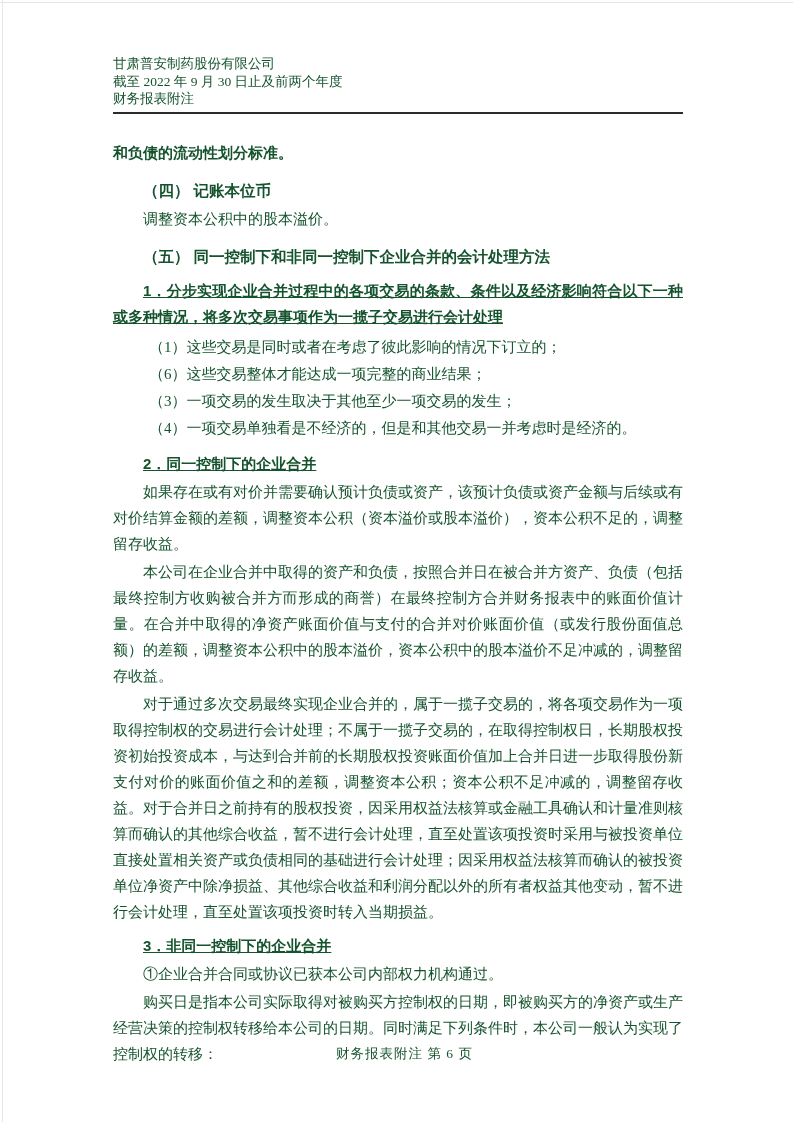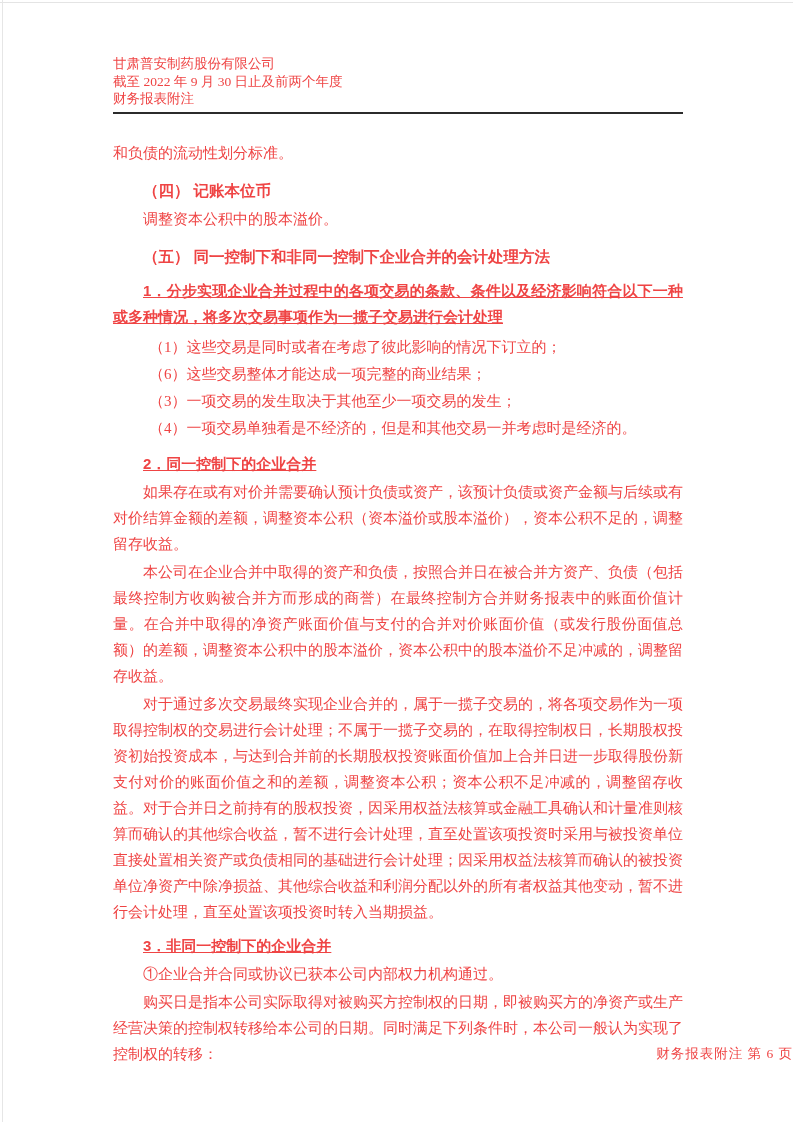--- a/index.html
+++ b/index.html
@@ -7,21 +7,21 @@
     padding: 0;
     background: #ffffff;
   }
   .page {
     position: relative;
     width: 793px;
     height: 1122px;
     background: #ffffff;
     overflow: hidden;
     font-family: "Liberation Serif", "DejaVu Serif", serif;
-    color: #ef4444;
+    color: #14532d;
   }
   
   .scan-edge-top {
     position: absolute;
     top: 2px; left: 0; right: 0;
     height: 1px;
     background: #e4e4e4;
   }
   .scan-edge-left {
     position: absolute;
@@ -47,20 +47,21 @@
     line-height: 26px;
     text-align: justify;
   }
   .p {
     margin: 2px 0;
     text-indent: 30px;
   }
   .p-flush {
     margin: 0;
     text-indent: 0;
+    font-weight: bold;
   }
   .h-section {
     font-family: Liberation Serif, serif;
     font-weight: 700;
     font-size: 15.5px;
     text-indent: 30px;
     margin: 12px 0 0 0;
   }
   .h-num {
     font-family: "Liberation Sans", "DejaVu Sans", sans-serif;
@@ -77,21 +78,21 @@
     padding: 0;
   }
   .cond-list li {
     text-indent: 36px;
     margin: 1px 0;
   }
   .doc-footer {
     position: absolute;
     left: 16px; right: 0;
     top: 1045px;
-    text-align: right;
+    text-align: center;
     font-size: 13.5px;
     line-height: 18px;
     letter-spacing: 1px;
   }
 </style>
 </head>
 <body>
 
 <div class="page">
   <div class="scan-edge-top"></div>

